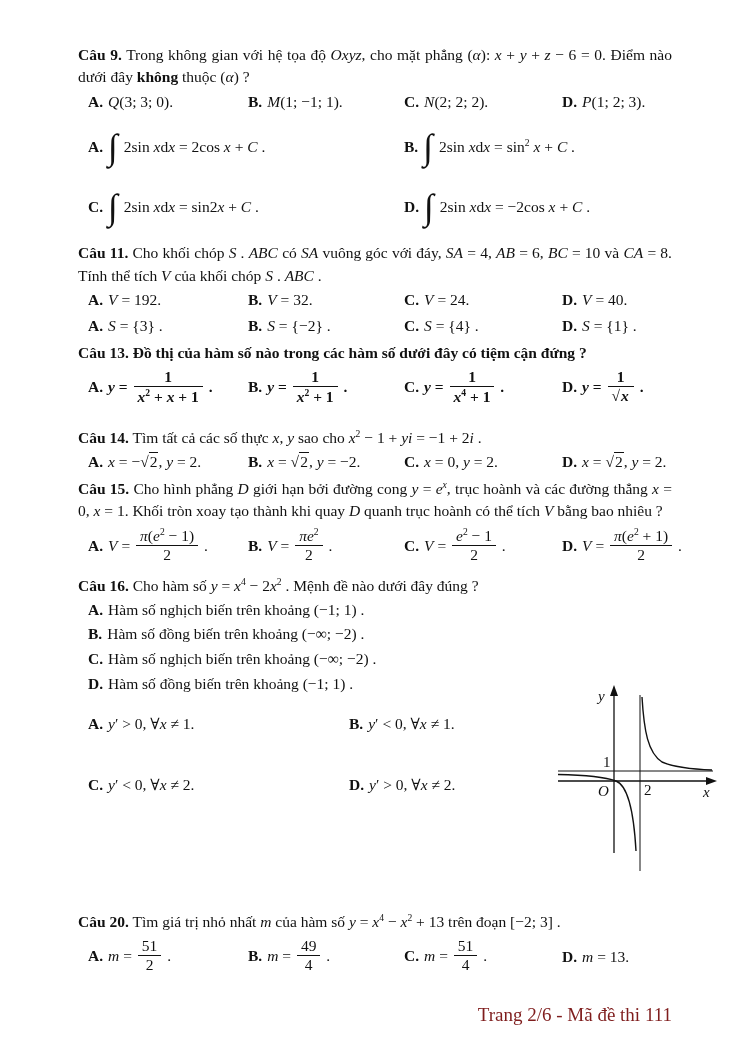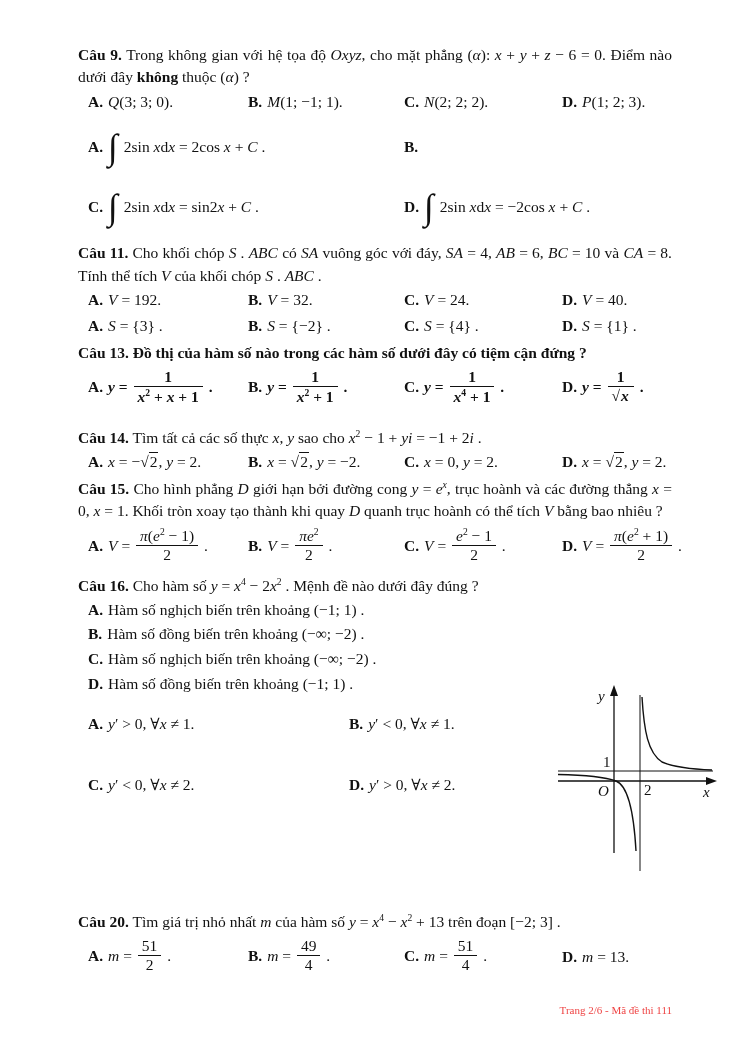--- a/index.html
+++ b/index.html
@@ -25,21 +25,21 @@
   .sqrt{white-space:nowrap;}
   .sqa{border-top:1.2px solid #111;padding:0 1px;}
   .intg{font-size:36px;vertical-align:middle;line-height:0;position:relative;top:-2px;margin-right:2px;}
   .q9{margin-bottom:8px;} .q10{margin-bottom:9px;} .q11{margin-bottom:3px;}
   .q12{margin-bottom:5px;} .q13{margin-bottom:16px;font-weight:bold;} .q14{margin-bottom:4px;}
   .q15{margin-bottom:6px;} .q16{margin-bottom:2px;}
   .q17{display:flex;min-height:198px;margin-bottom:0;}
   .q17text{width:472px;flex:none;}
   .graphwrap{flex:none;margin-left:6px;margin-top:-16px;}
   .q18{margin-top:14px;}
-  .footer{position:absolute;right:78px;top:1004px;font-size:11px;color:#ef4444;font-family:Liberation Serif, serif;}
+  .footer{position:absolute;right:78px;top:1004px;font-size:19px;color:#7f1d1d;font-family:Liberation Serif, serif;}
   svg text{font-family:"Liberation Serif","DejaVu Serif",serif;font-size:15px;fill:#111;}
   svg .it{font-style:italic;}
 </style>
 </head>
 <body>
 
 <div class="page">
   <div class="content">
 
     <section class="q q9">
@@ -53,20 +53,21 @@
     </section>
 
     <section class="q q10">
       <div class="orow c2">
         <span class="opt">
             <b class="olab">A.</b>
             <span><span class="intg">∫</span> 2sin <i>x</i>d<i>x</i> = 2cos <i>x</i> + <i>C</i> .</span>
           </span>
         <span class="opt">
             <b class="olab">B.</b>
+            <span><span class="intg">∫</span> 2sin <i>x</i>d<i>x</i> = sin<sup>2</sup> <i>x</i> + <i>C</i> .</span>
           </span>
         <span class="opt">
             <b class="olab">C.</b>
             <span><span class="intg">∫</span> 2sin <i>x</i>d<i>x</i> = sin2<i>x</i> + <i>C</i> .</span>
           </span>
         <span class="opt">
             <b class="olab">D.</b>
             <span><span class="intg">∫</span> 2sin <i>x</i>d<i>x</i> = −2cos <i>x</i> + <i>C</i> .</span>
           </span>
       </div>

